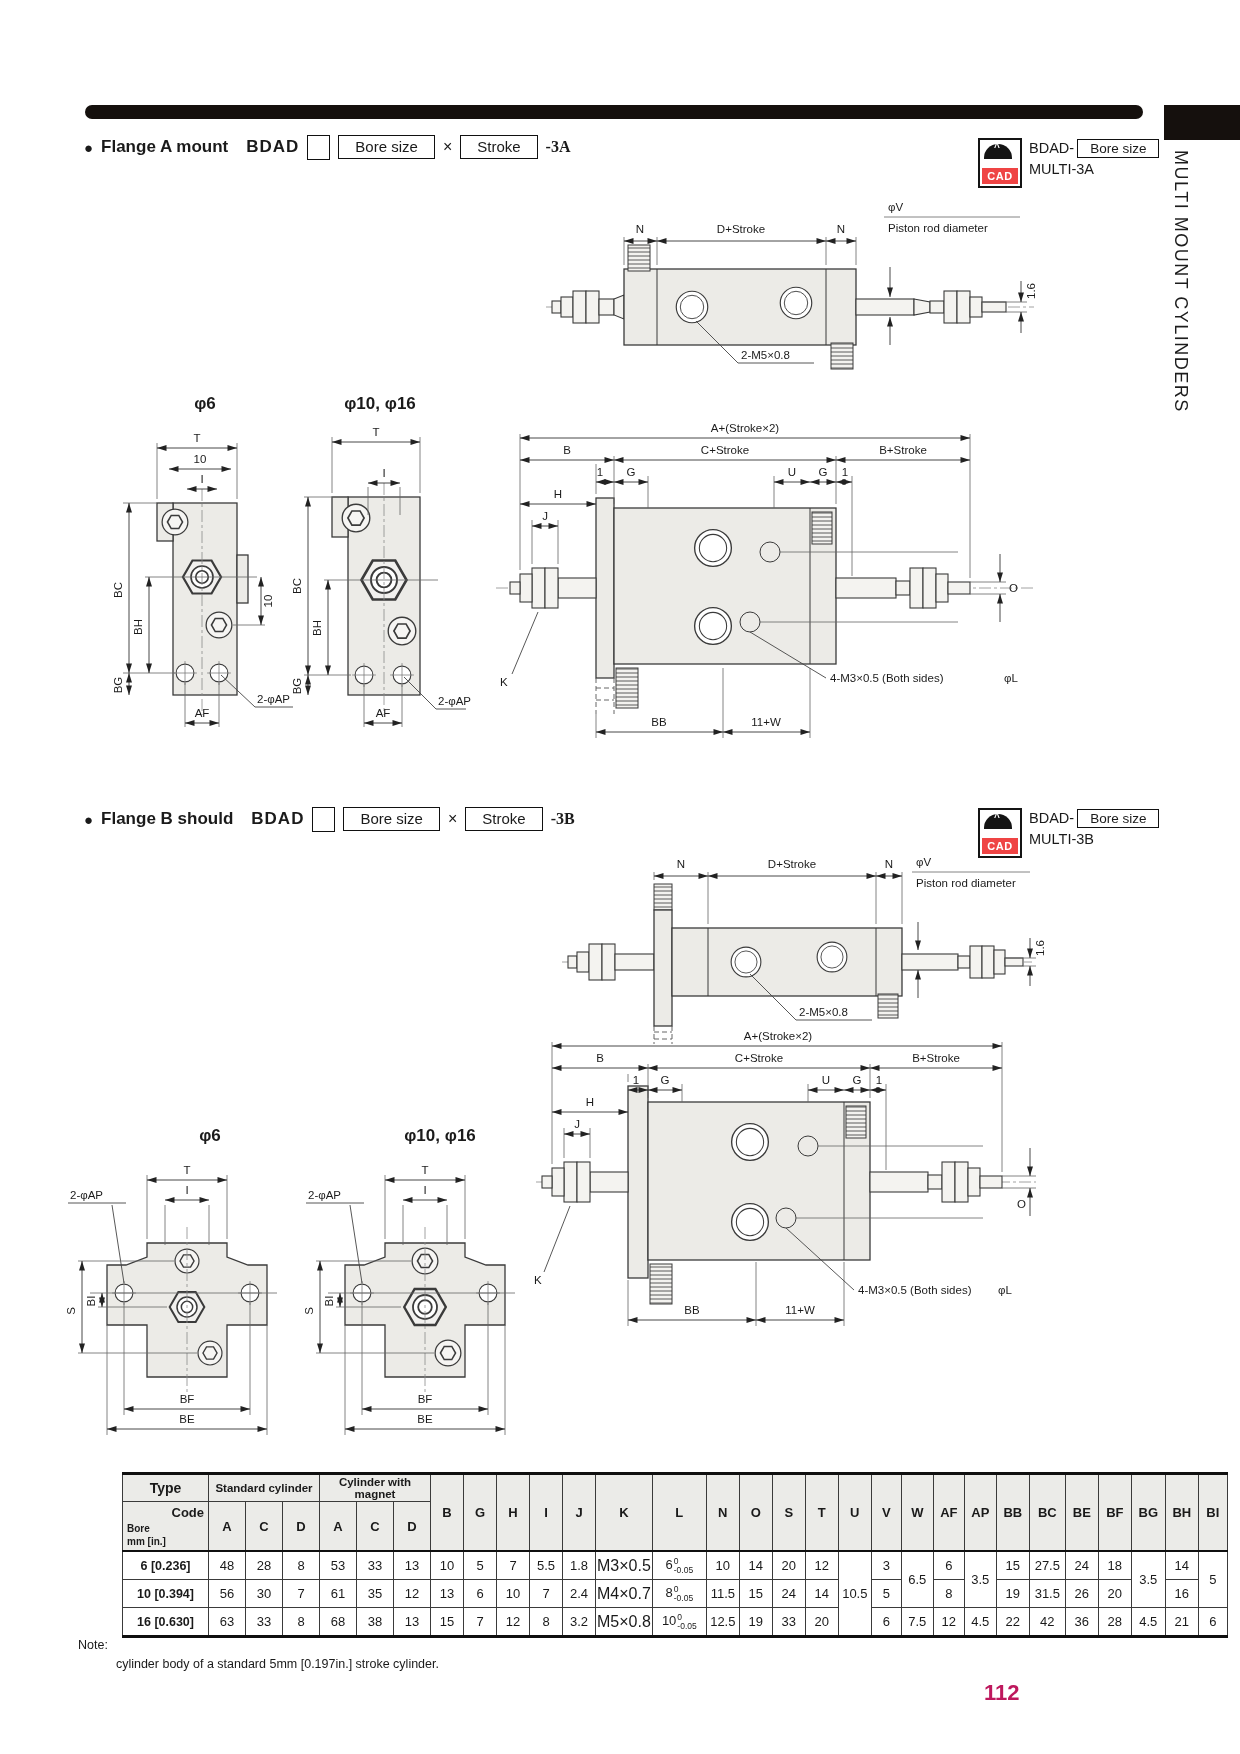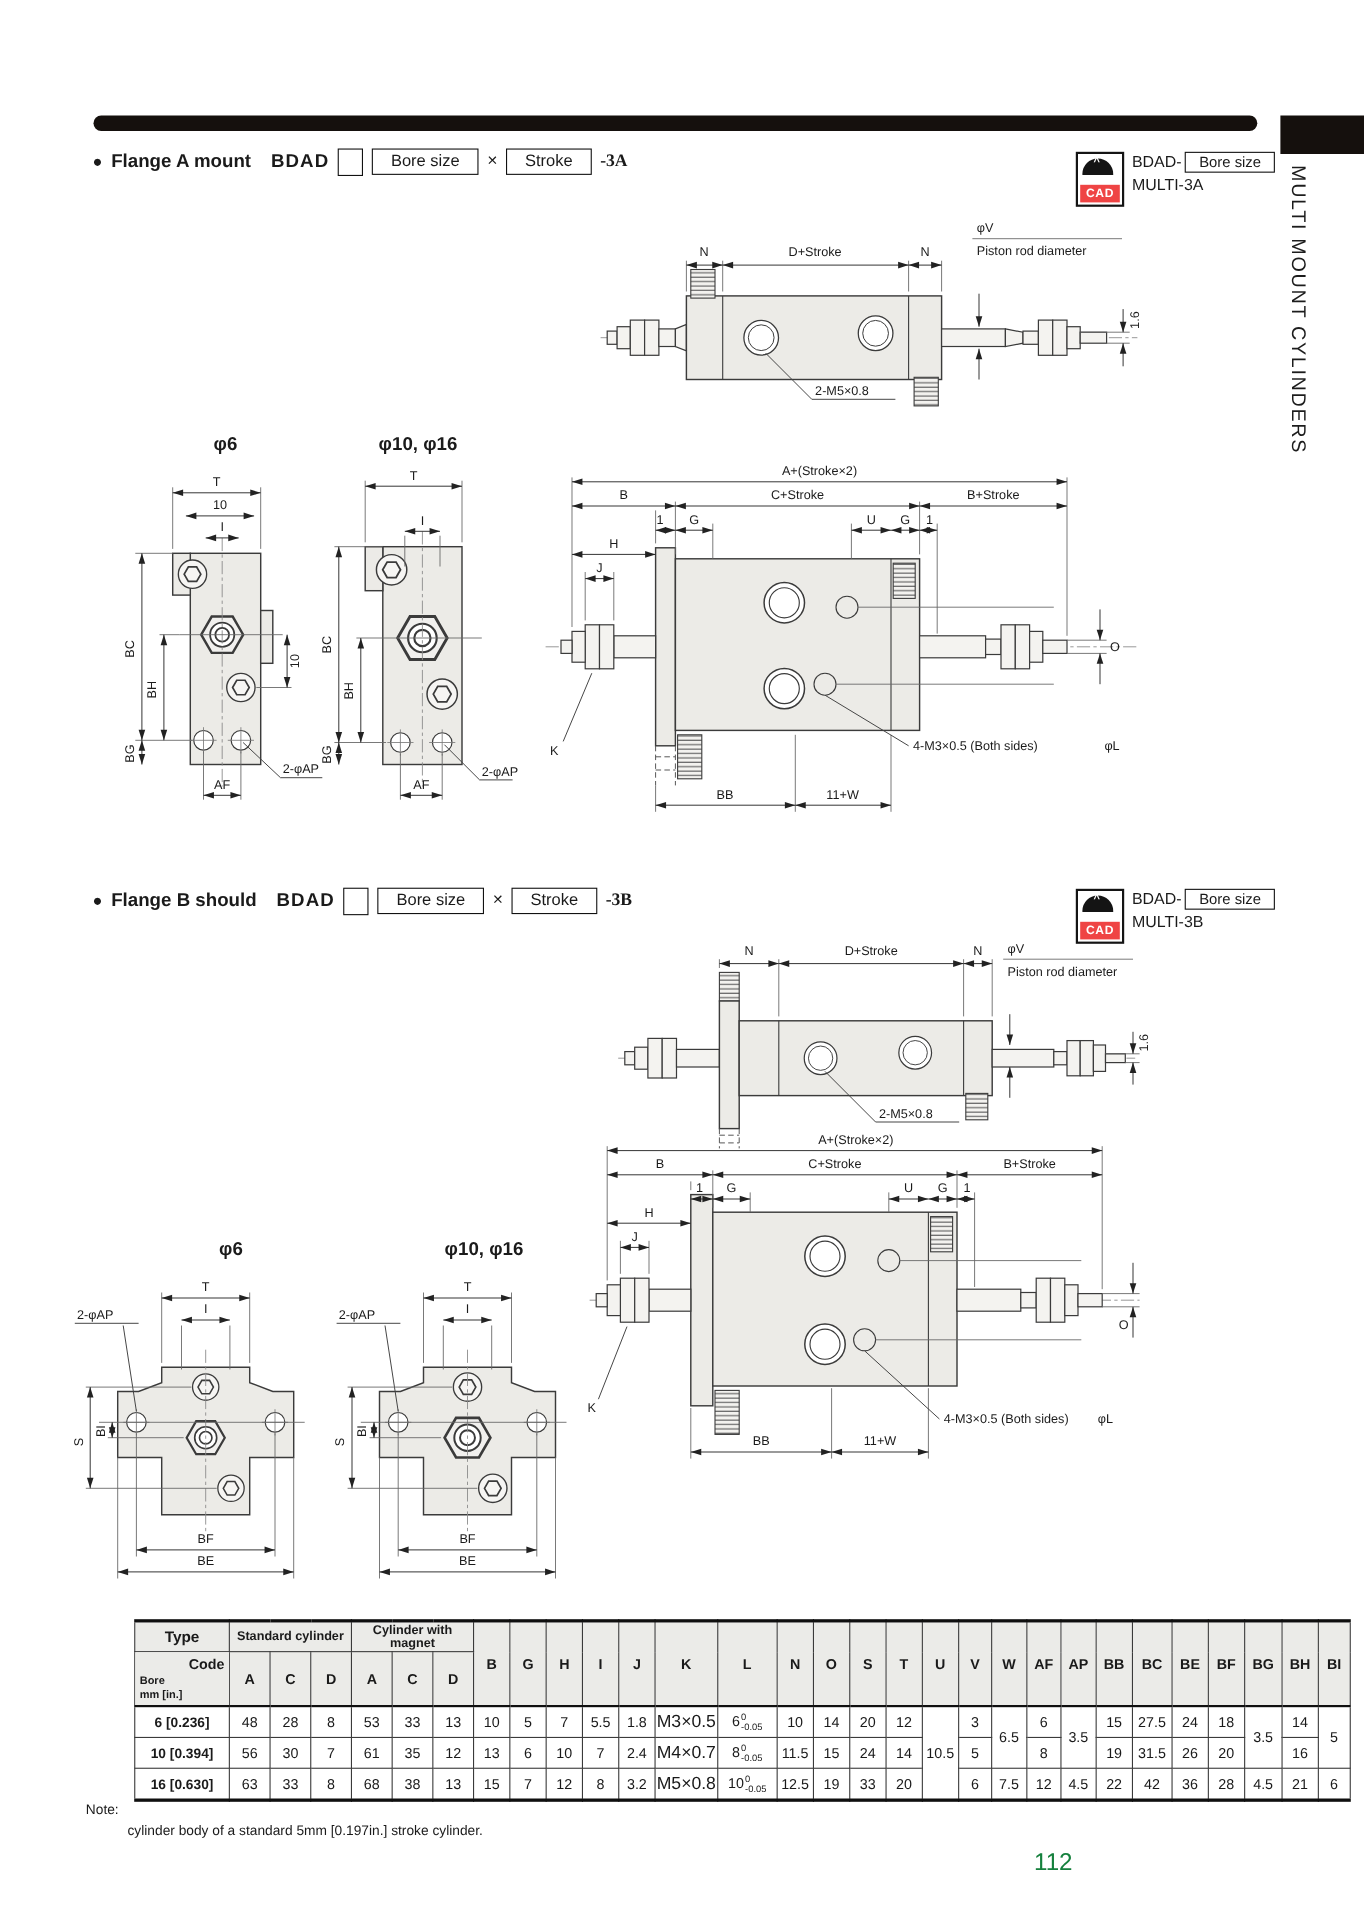--- a/index.html
+++ b/index.html
@@ -61,21 +61,21 @@
   .tol{display:inline-flex;flex-direction:column;vertical-align:middle;font-size:8.5px;line-height:9px;
        text-align:left;margin-left:1px;}
   .diag{position:relative;font-weight:normal;
         background-image:linear-gradient(to bottom right,transparent 49.4%,#333 49.4%,#333 50.6%,transparent 50.6%);}
   .dg-code{position:absolute;right:4px;top:3px;font-size:13px;}
   .dg-bore{position:absolute;left:4px;bottom:16px;font-size:10px;}
   .dg-unit{position:absolute;left:4px;bottom:3px;font-size:10px;}
   
   .note{position:absolute;left:78px;top:1636px;font-size:12.5px;line-height:19px;display:flex;gap:8px;}
   .note-lines{max-width:960px;}
-  .pageno{position:absolute;left:940px;top:1680px;font-size:22px;color:#15803d;}
+  .pageno{position:absolute;left:984px;top:1680px;font-size:22px;color:#be185d;font-weight:bold;}
 </style>
 </head>
 <body>
 
 <div class="page">
 
   <svg style="position:absolute;width:0;height:0" aria-hidden="true">
     <defs>
       <marker id="ar" markerWidth="11" markerHeight="8" refX="10" refY="4" orient="auto-start-reverse" markerUnits="userSpaceOnUse">
           <path d="M0.5,1 L10,4 L0.5,7 z" fill="#222"></path>

